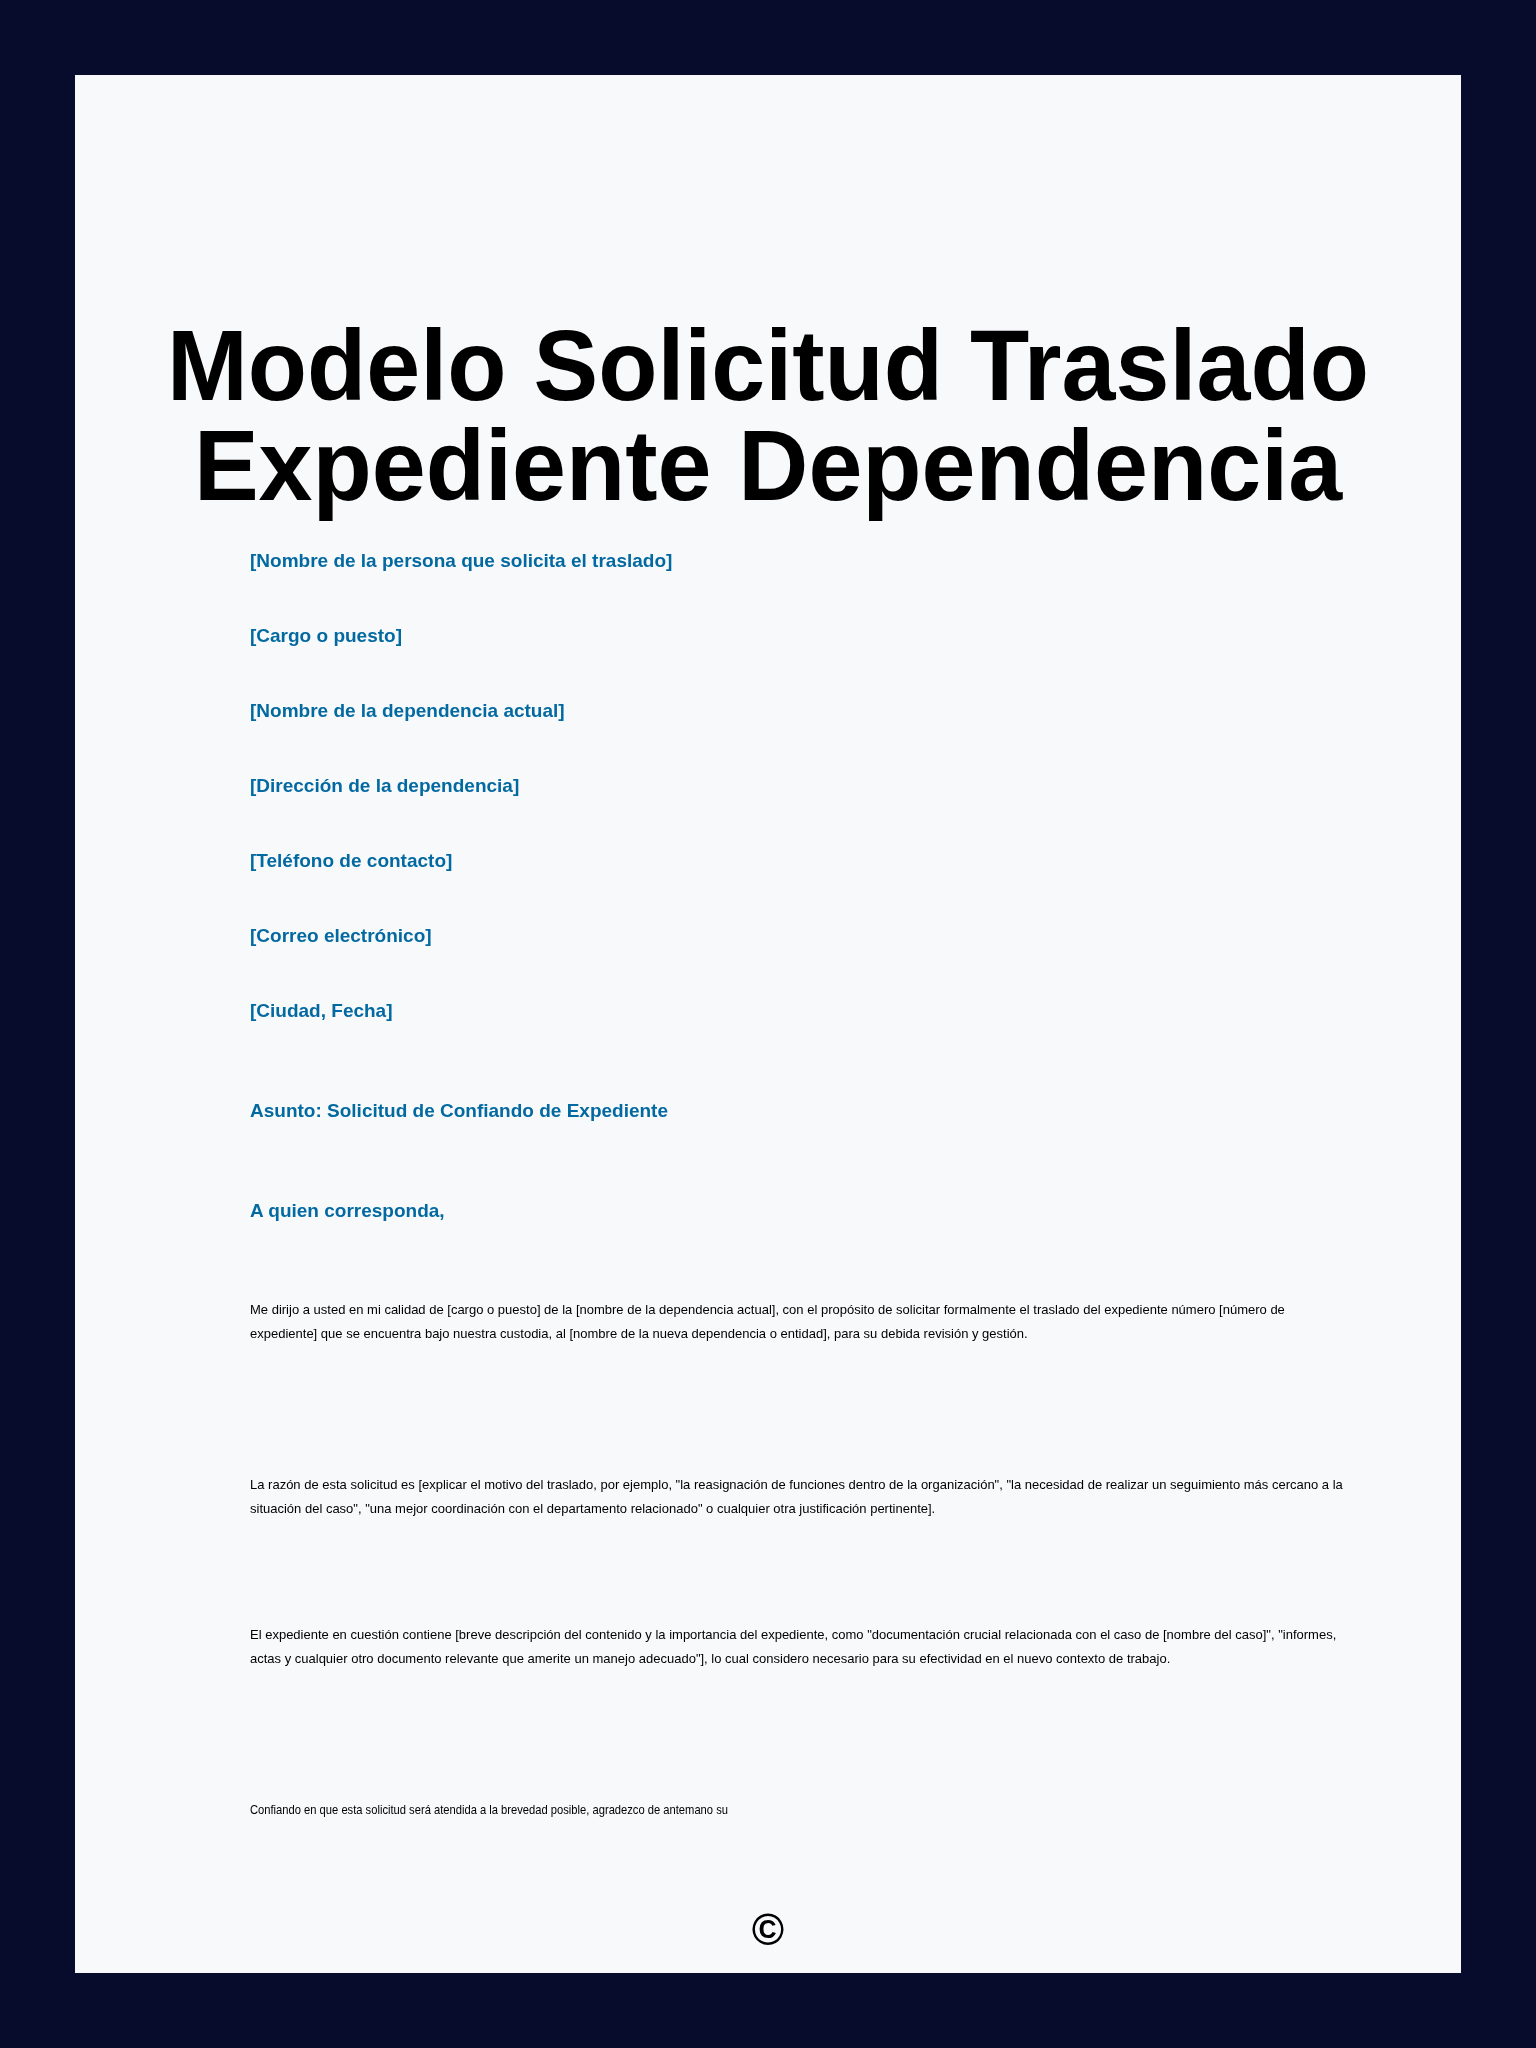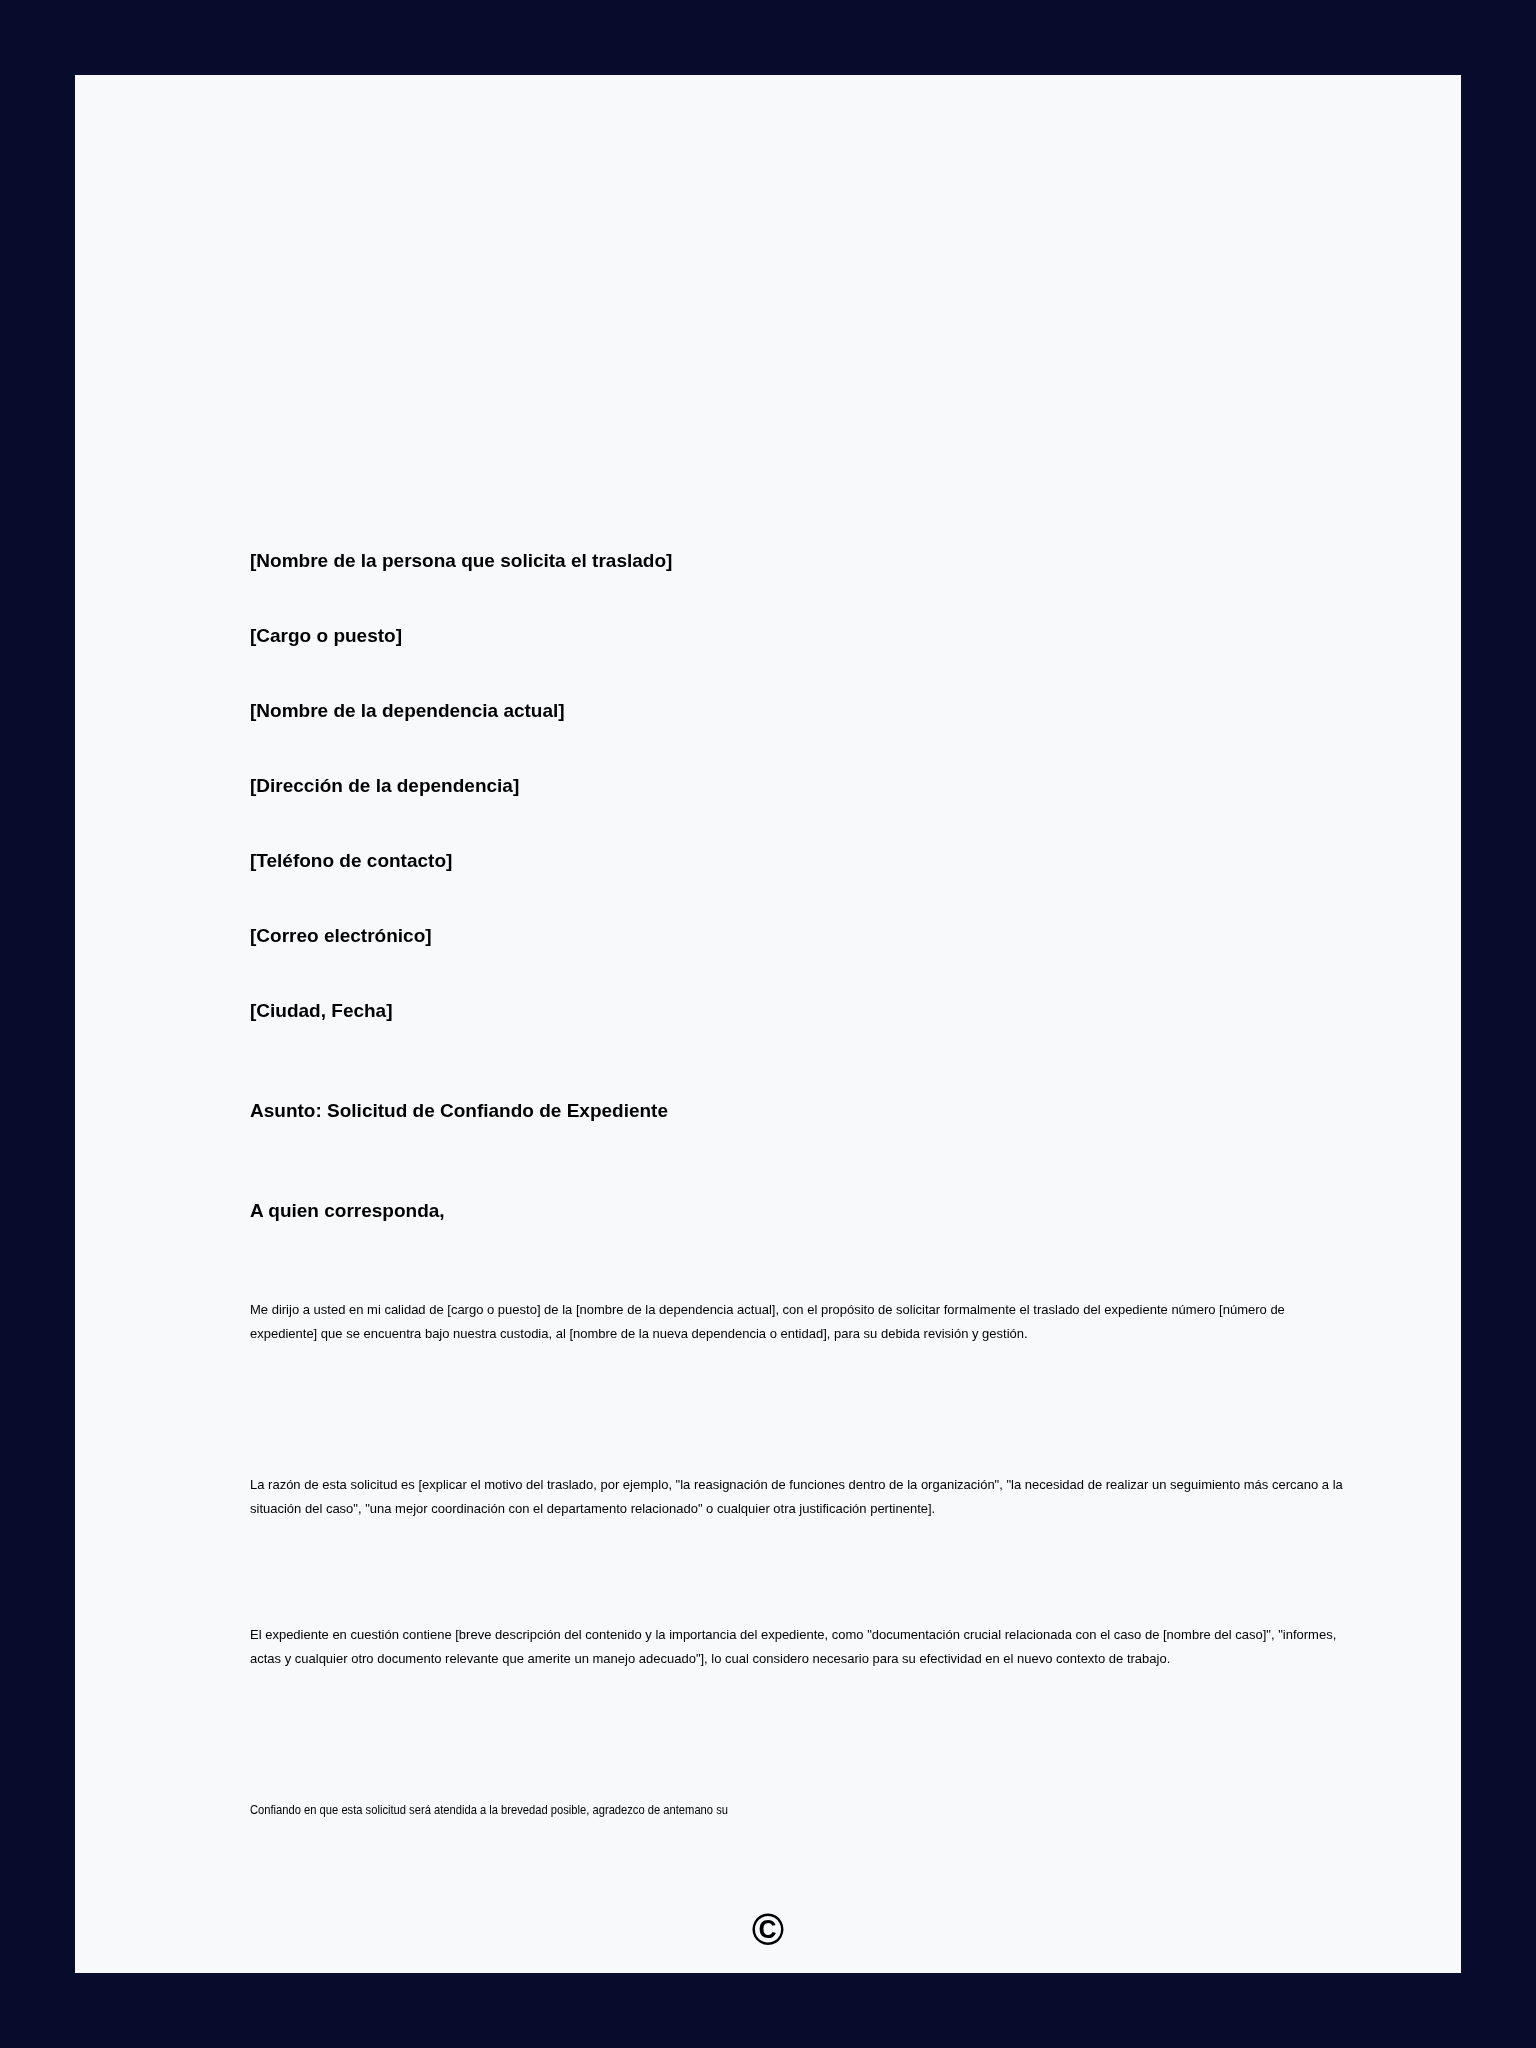--- a/index.html
+++ b/index.html
@@ -31,21 +31,21 @@
     transform: scaleX(0.97);
     transform-origin: center;
     white-space: nowrap;
   }
   .line {
     position: absolute;
     left: 175px;
     font-weight: bold;
     font-size: 19px;
     line-height: 25px;
-    color: #000000;
+    color: #0369a1;
     white-space: nowrap;
   }
   .para {
     position: absolute;
     left: 175px;
     width: 1100px;
     font-weight: normal;
     font-size: 13px;
     line-height: 24px;
     color: #000;
@@ -65,20 +65,24 @@
     line-height: 50px;
     font-weight: bold;
     color: #000;
   }
 </style>
 </head>
 <body>
 
 <div class="page">
 
+  <h1 class="title" style="margin:0;">
+    <span class="title-line">Modelo Solicitud Traslado</span>
+    <span class="title-line">Expediente Dependencia</span>
+  </h1>
 
   <div class="line" style="top:473px;">[Nombre de la persona que solicita el traslado]</div>
   <div class="line" style="top:548px;">[Cargo o puesto]</div>
   <div class="line" style="top:623px;">[Nombre de la dependencia actual]</div>
   <div class="line" style="top:698px;">[Dirección de la dependencia]</div>
   <div class="line" style="top:773px;text-align:right;">[Teléfono de contacto]</div>
   <div class="line" style="top:848px;">[Correo electrónico]</div>
   <div class="line" style="top:923px;">[Ciudad, Fecha]</div>
 
   <div class="line" style="top:1023px;">Asunto: Solicitud de Confiando de Expediente</div>

